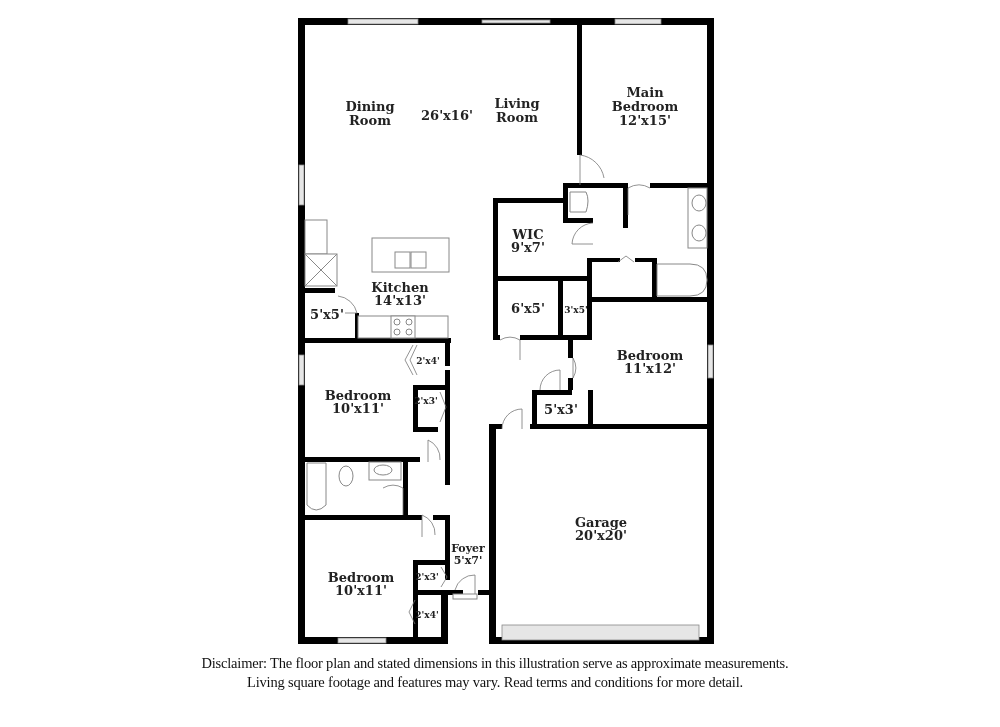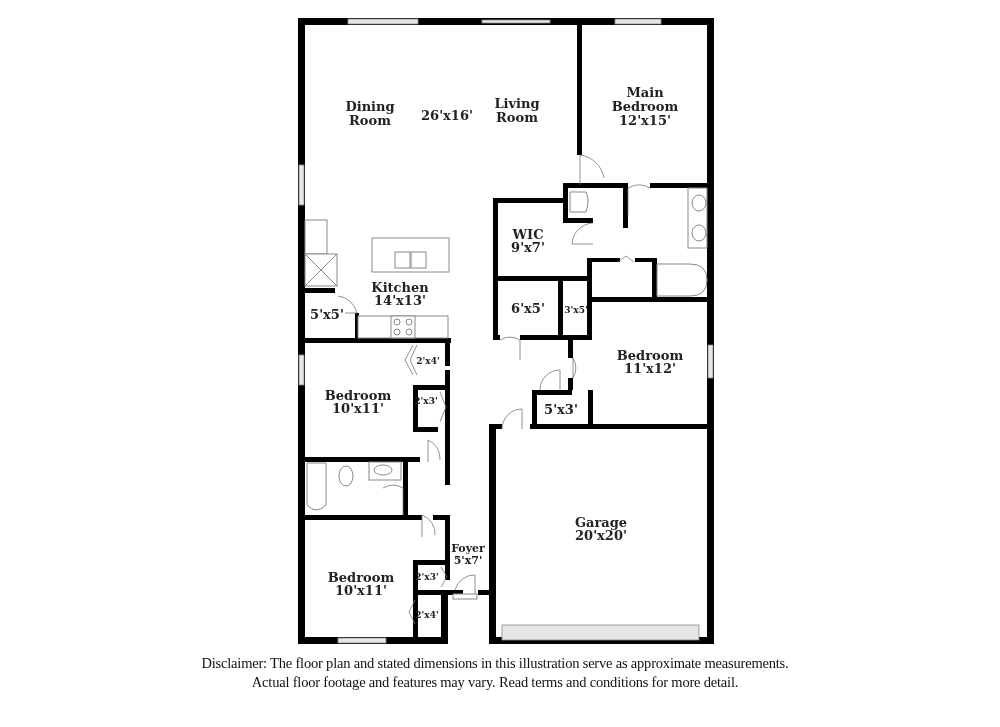--- a/index.html
+++ b/index.html
@@ -195,14 +195,14 @@
 
     <text class="lbl lbl-lg" x="361" y="582">Bedroom</text>
     <text class="lbl lbl-lg" x="361" y="595">10'x11'</text>
     <text class="lbl lbl-sm" x="427" y="580">2'x3'</text>
     <text class="lbl lbl-sm" x="427" y="618">2'x4'</text>
   </g>
 </svg>
 
 <div class="disclaimer">
   <div>Disclaimer: The floor plan and stated dimensions in this illustration serve as approximate measurements.</div>
-  <div>Actual floor footage and features may vary. Read terms and conditions for more detail.</div>
+  <div>Living square footage and features may vary. Read terms and conditions for more detail.</div>
 </div>
 
 </body></html>

